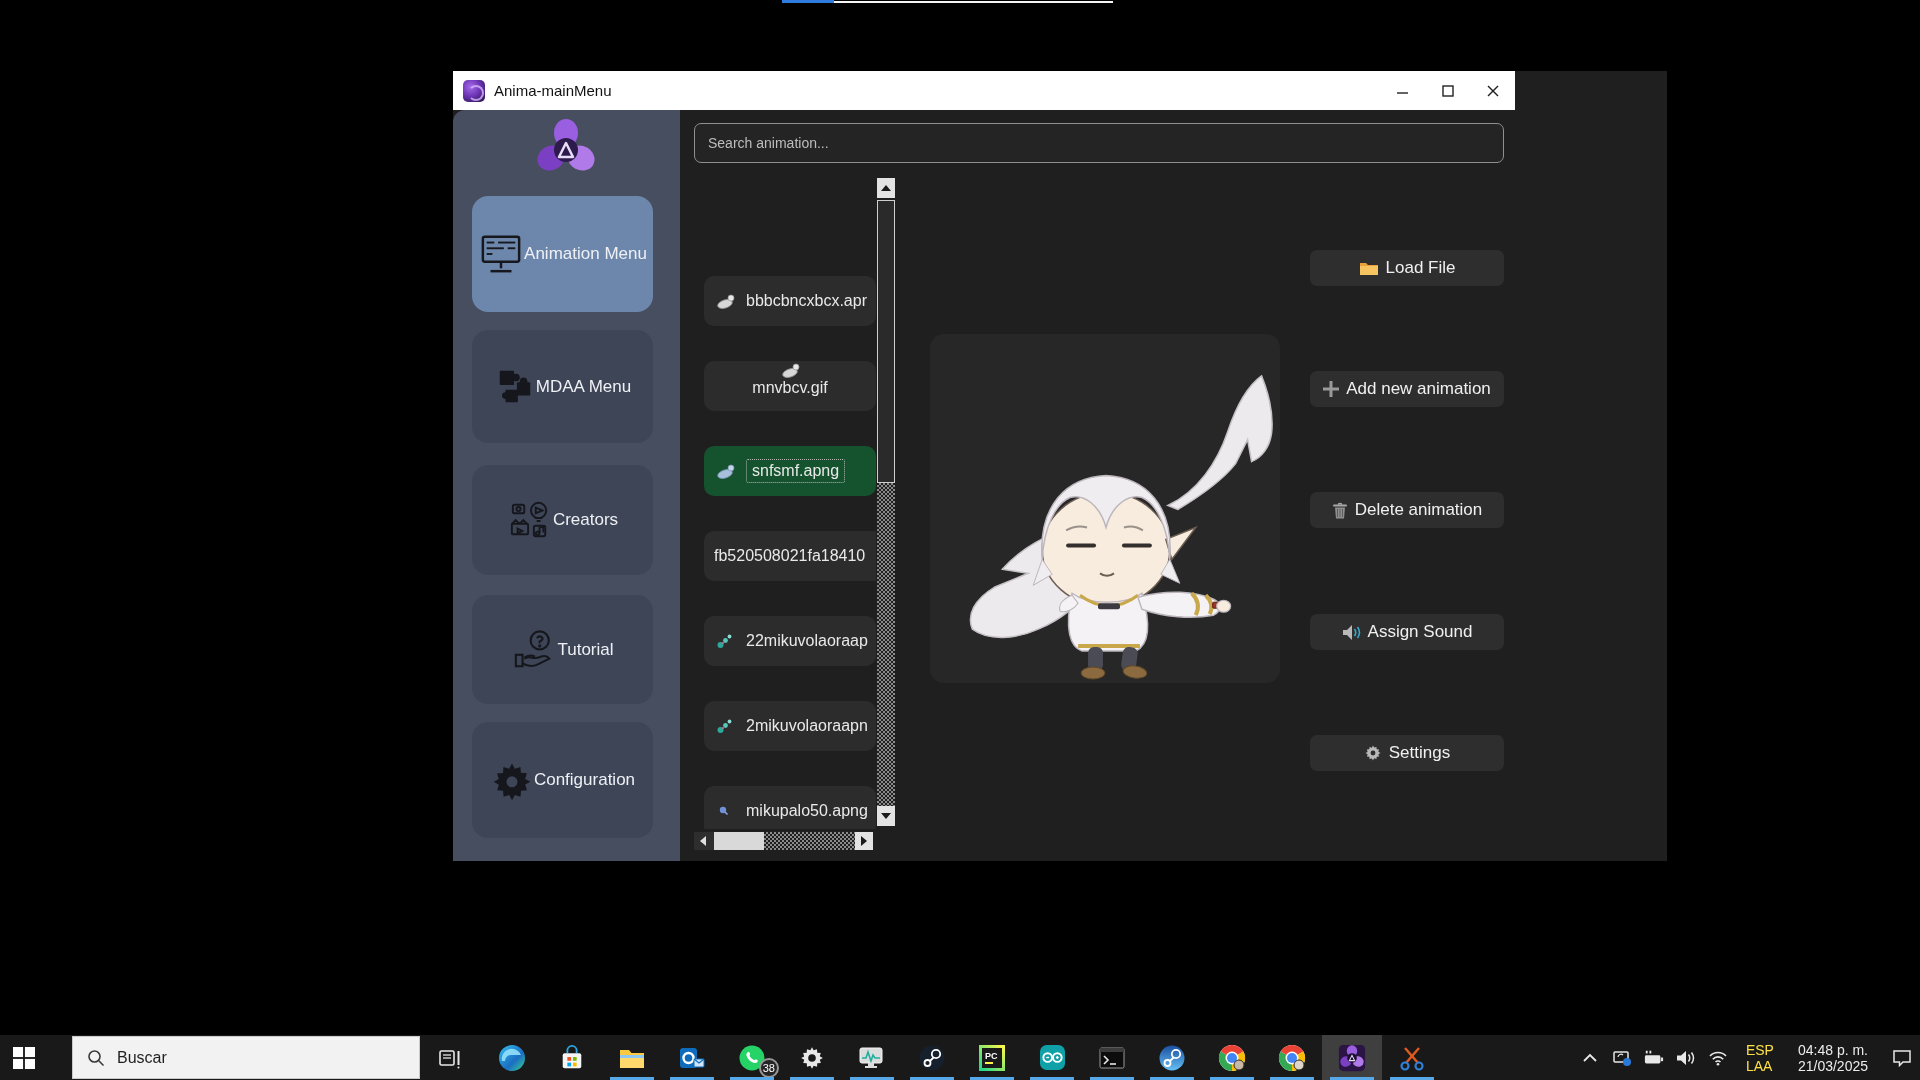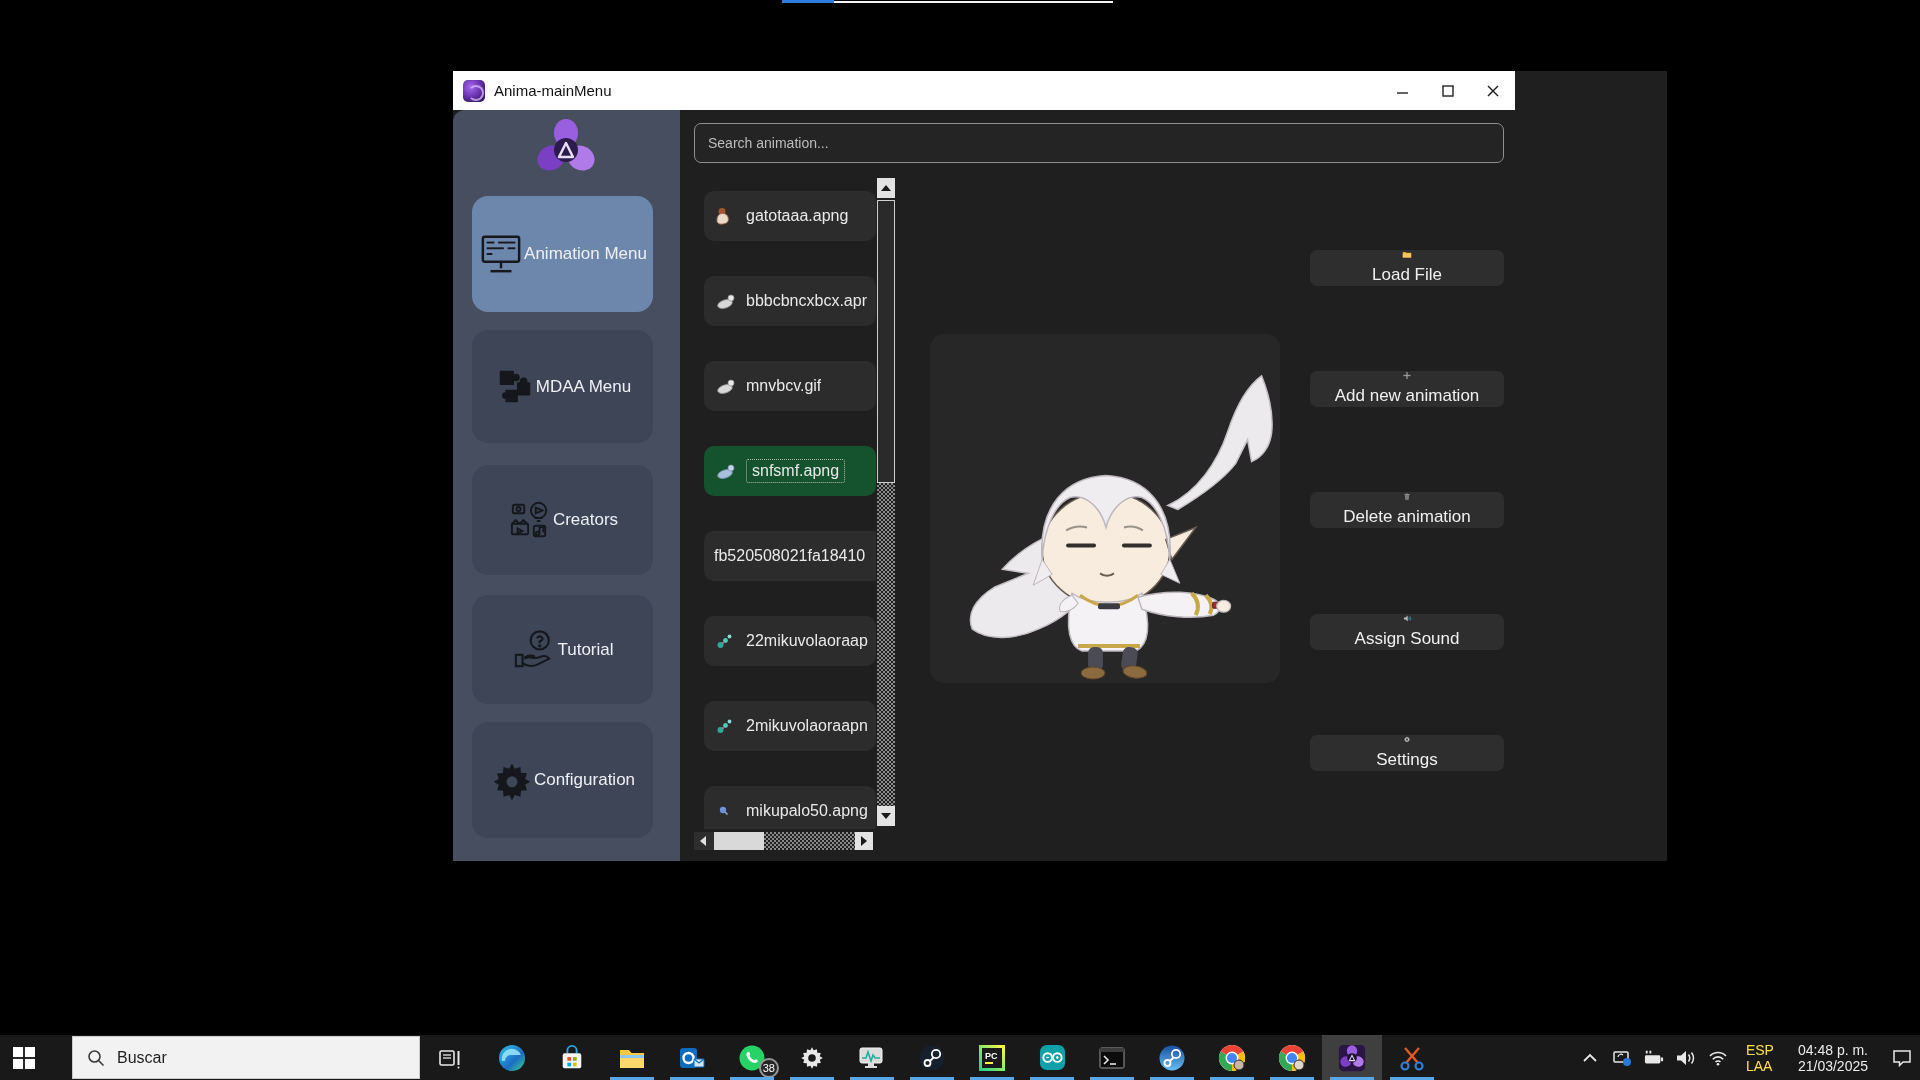--- a/index.html
+++ b/index.html
@@ -38,21 +38,21 @@
   .hscroll{position:absolute;left:241px;top:761px;width:182px;height:18px;}
   .sb-btn{position:absolute;background:#e3e3e3;display:flex;align-items:center;justify-content:center;}
   .sb-btn.dark{background:#2e2e2e;}
   .tri{width:0;height:0;}
   .hatch{background-image:conic-gradient(#8a8a8a 25%, #1f1f1f 0 50%, #8a8a8a 0 75%, #1f1f1f 0);background-size:4px 4px;}
   .vthumb{position:absolute;left:0;width:18px;background:#2a2a2a;border:1px solid #cfcfcf;box-sizing:border-box;}
   .hthumb{position:absolute;top:0;height:18px;background:#d9d9d9;}
   
   .preview{position:absolute;left:477px;top:263px;width:350px;height:349px;background:#272727;border-radius:14px;}
   .actbtn{position:absolute;left:857px;width:194px;height:36px;border:0;border-radius:7px;background:#2e2e2e;
-     color:#f0f0f0;font-size:17px;display:flex;align-items:center;justify-content:center;gap:7px;cursor:default;flex-direction:column;}
+     color:#f0f0f0;font-size:17px;display:flex;align-items:center;justify-content:center;gap:7px;cursor:default;}
   
   #taskbar{position:absolute;left:0;top:1035px;width:1920px;height:45px;background:#191919;}
   .start{position:absolute;left:0;top:0;width:48px;height:45px;display:flex;align-items:center;justify-content:center;background:transparent;border:0;}
   .tbsearch{position:absolute;left:72px;top:1px;width:348px;height:43px;background:#f2f2f2;border:1px solid #c9c9c9;box-sizing:border-box;
      display:flex;align-items:center;gap:12px;padding-left:14px;color:#1f1f1f;font-size:16px;}
   .taskview{position:absolute;left:430px;top:0;width:40px;height:45px;display:flex;align-items:center;justify-content:center;background:transparent;border:0;}
   .slot{position:absolute;top:0;width:60px;height:45px;display:flex;align-items:center;justify-content:center;background:transparent;border:0;}
   .slot.activeapp{background:#3f3f3f;}
   .slot .ul{position:absolute;left:8px;bottom:0;width:44px;height:3px;background:#57a8e8;}
   .badge{position:absolute;right:3px;bottom:2px;min-width:20px;height:20px;border-radius:11px;background:#252525;border:2px solid #979797;
@@ -174,39 +174,30 @@
         <path fill="#15171c" d="M24 6l3 5.6 6.2-1.9.5 6.5 6.5.5-1.9 6.2L44 26l-5.6 3 1.9 6.2-6.5.5-.5 6.5-6.2-1.9L24 46l-3-5.6-6.2 1.9-.5-6.5-6.5-.5 1.9-6.2L4 26l5.6-3-1.9-6.2 6.5-.5.5-6.5 6.2 1.9z"></path>
         <circle cx="24" cy="26" r="6" fill="#3e4557"></circle>
       </svg>
       <span class="nlabel">Configuration</span>
     </button>
   </div>
 
   <input class="search" type="text" placeholder="Search animation..." style="">
 
   <div class="listwrap">
-    <div class="item" style="top:13px;">
-      <span class="fic">
-        <svg width="16" height="18" viewBox="0 0 16 18">
-            <circle cx="6" cy="4.5" r="3.4" fill="#a8542e"></circle>
-            <path d="M4 7 q6 -2 8 3 q2 6 -5 7 q-7 1 -6 -5 q.5 -4 3 -5z" fill="#ead9c8" stroke="#9a6a4a" stroke-width="0.8"></path>
-          </svg>
-      </span>
-      <span class="fname">gatotaaa.apng</span>
-    </div>
     <div class="item" style="top:98px;">
       <span class="fic">
         <svg width="20" height="18" viewBox="0 0 20 18">
             <ellipse cx="9" cy="12" rx="7.5" ry="4" fill="#d8d8d8" stroke="#9a9a9a" stroke-width="0.8" transform="rotate(-18 9 12)"></ellipse>
             <circle cx="15" cy="6" r="3" fill="#e8e8e8" stroke="#9a9a9a" stroke-width="0.8"></circle>
           </svg>
       </span>
       <span class="fname">bbbcbncxbcx.apr</span>
     </div>
-    <div class="item" style="top:183px;">
+    <div class="item" style="top:183px;flex-direction:column;">
       <span class="fic">
         <svg width="20" height="18" viewBox="0 0 20 18">
             <ellipse cx="9" cy="12" rx="7.5" ry="4" fill="#d8d8d8" stroke="#9a9a9a" stroke-width="0.8" transform="rotate(-18 9 12)"></ellipse>
             <circle cx="15" cy="6" r="3" fill="#e8e8e8" stroke="#9a9a9a" stroke-width="0.8"></circle>
           </svg>
       </span>
       <span class="fname">mnvbcv.gif</span>
     </div>
     <div class="item sel" style="top:268px;">
       <span class="fic">

